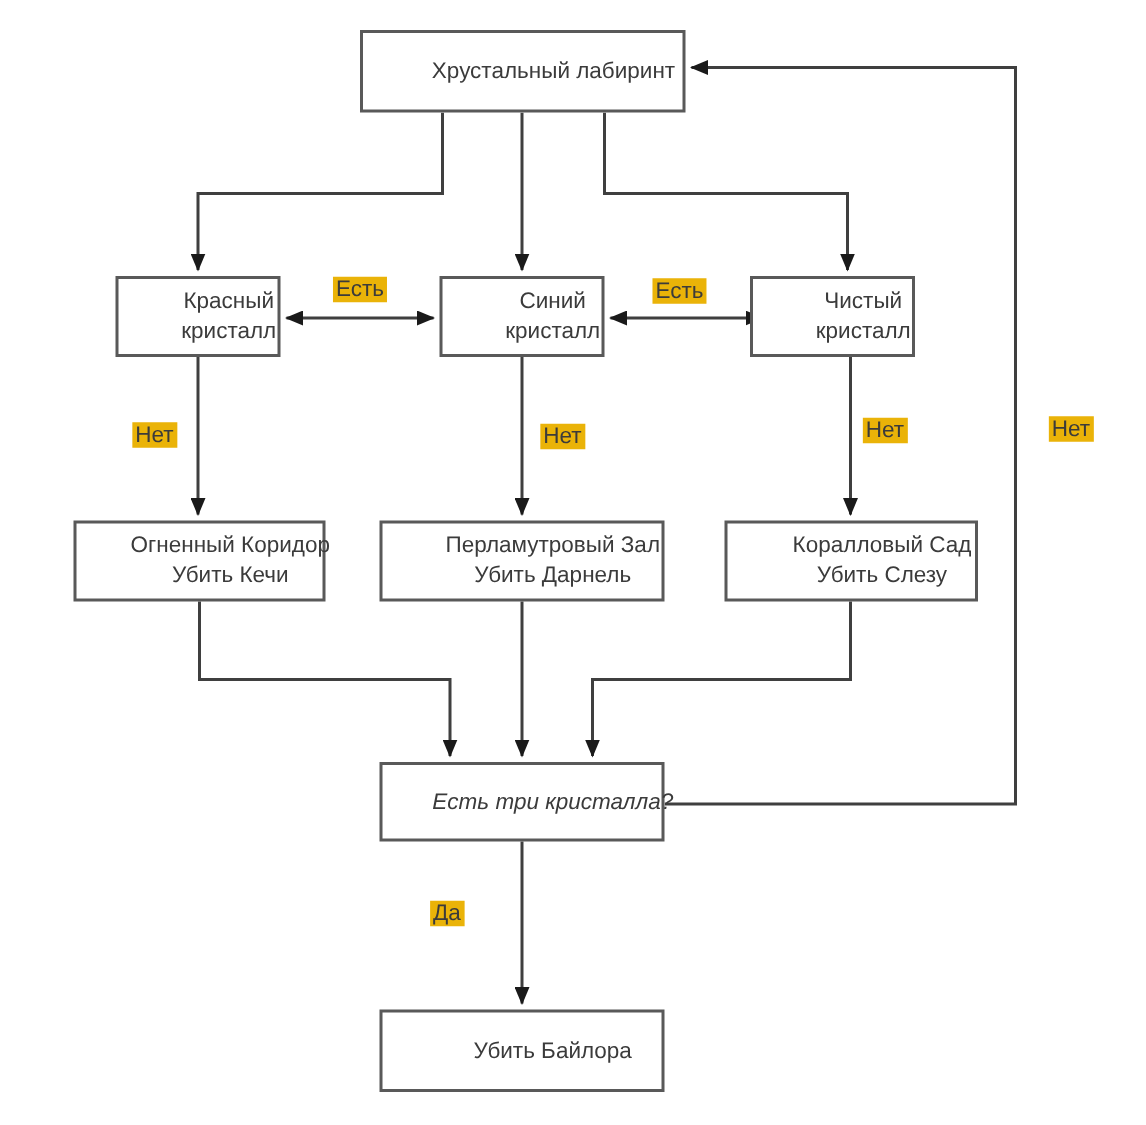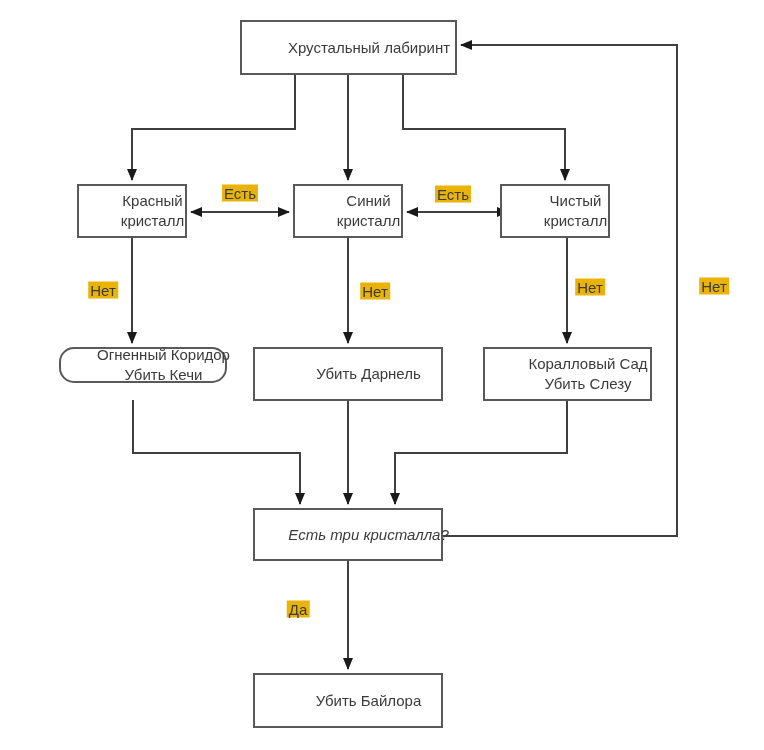--- a/index.html
+++ b/index.html
@@ -94,26 +94,27 @@
   <div class="node" style="left:293px; top:184px; width:110px; height:54px;">
     <span>Синий</span>
     <span>кристалл</span>
   </div>
 
   <div class="node" style="left:500px; top:184px; width:110px; height:54px;">
     <span>Чистый</span>
     <span>кристалл</span>
   </div>
 
-  <div class="node" style="left:59px; top:347px; width:168px; height:36px;border-radius:15px;">
+  <div class="node" style="left:49px; top:347px; width:168px; height:54px;">
     <span>Огненный Коридор</span>
     <span>Убить Кечи</span>
   </div>
 
   <div class="node" style="left:253px; top:347px; width:190px; height:54px;">
+    <span>Перламутровый Зал</span>
     <span>Убить Дарнель</span>
   </div>
 
   <div class="node" style="left:483px; top:347px; width:169px; height:54px;">
     <span>Коралловый Сад</span>
     <span>Убить Слезу</span>
   </div>
 
   <div class="node" style="left:253px; top:508px; width:190px; height:53px;font-style:italic;">
     <span>Есть три кристалла?</span>

